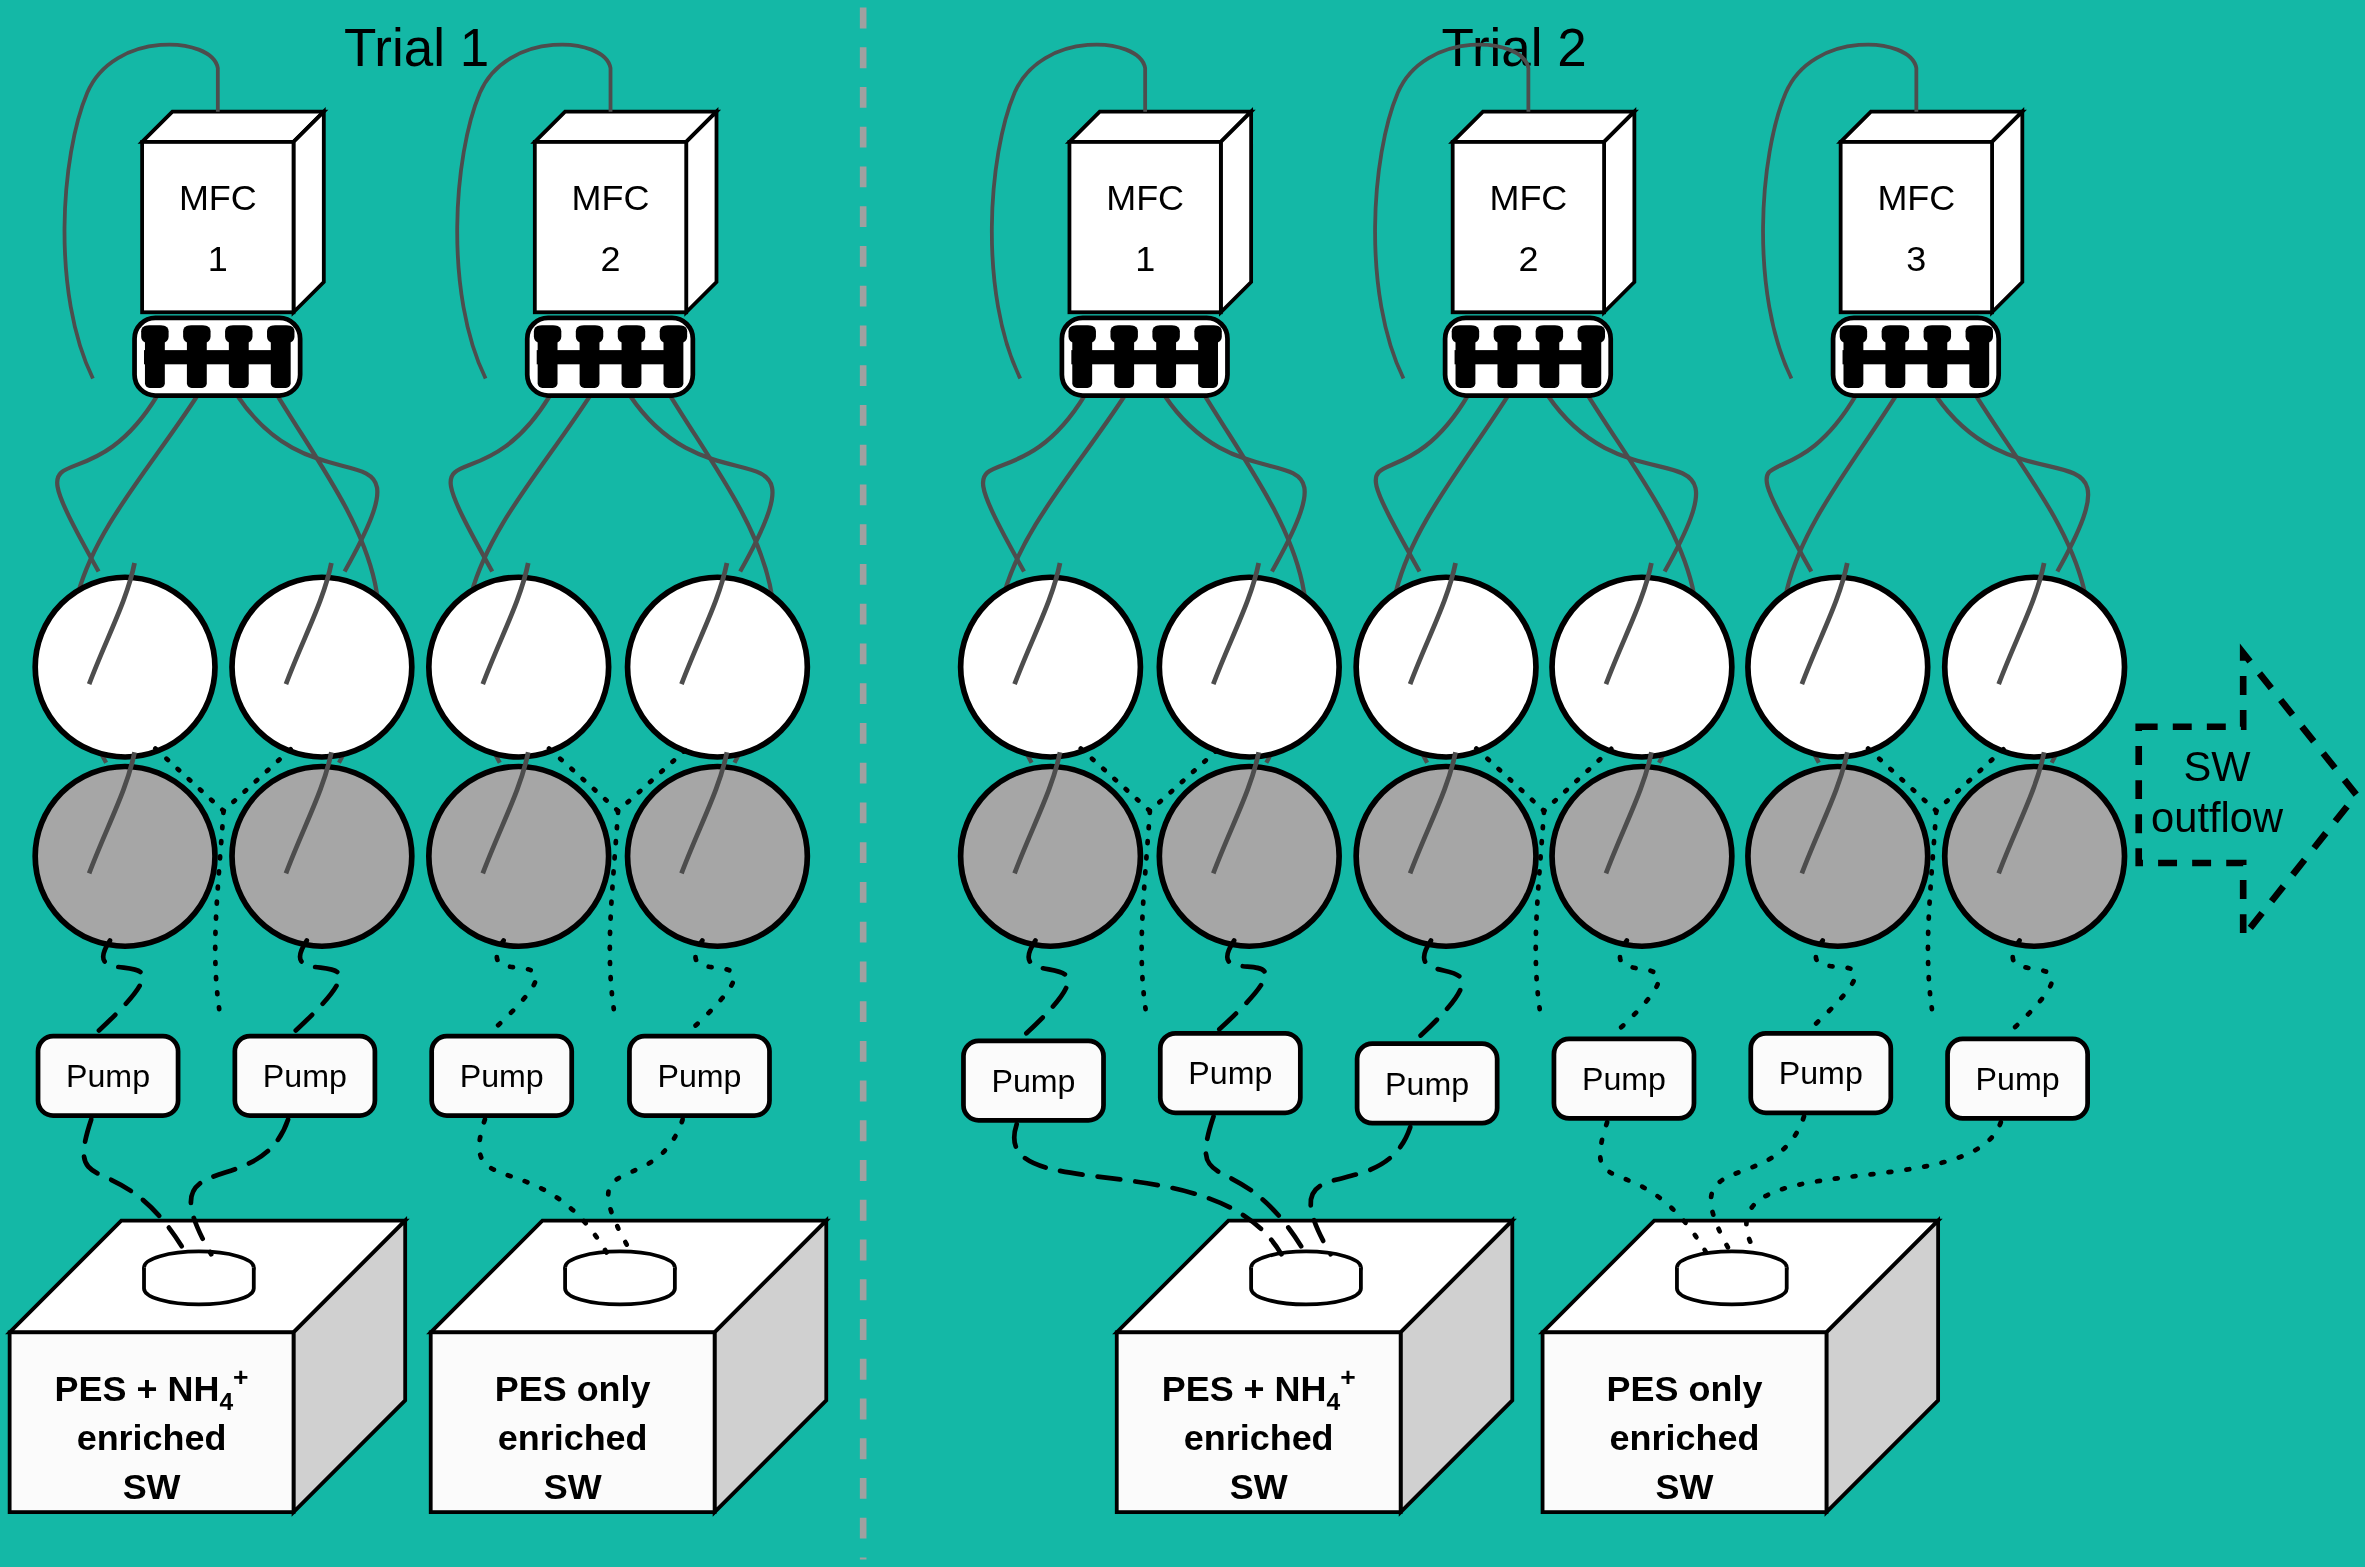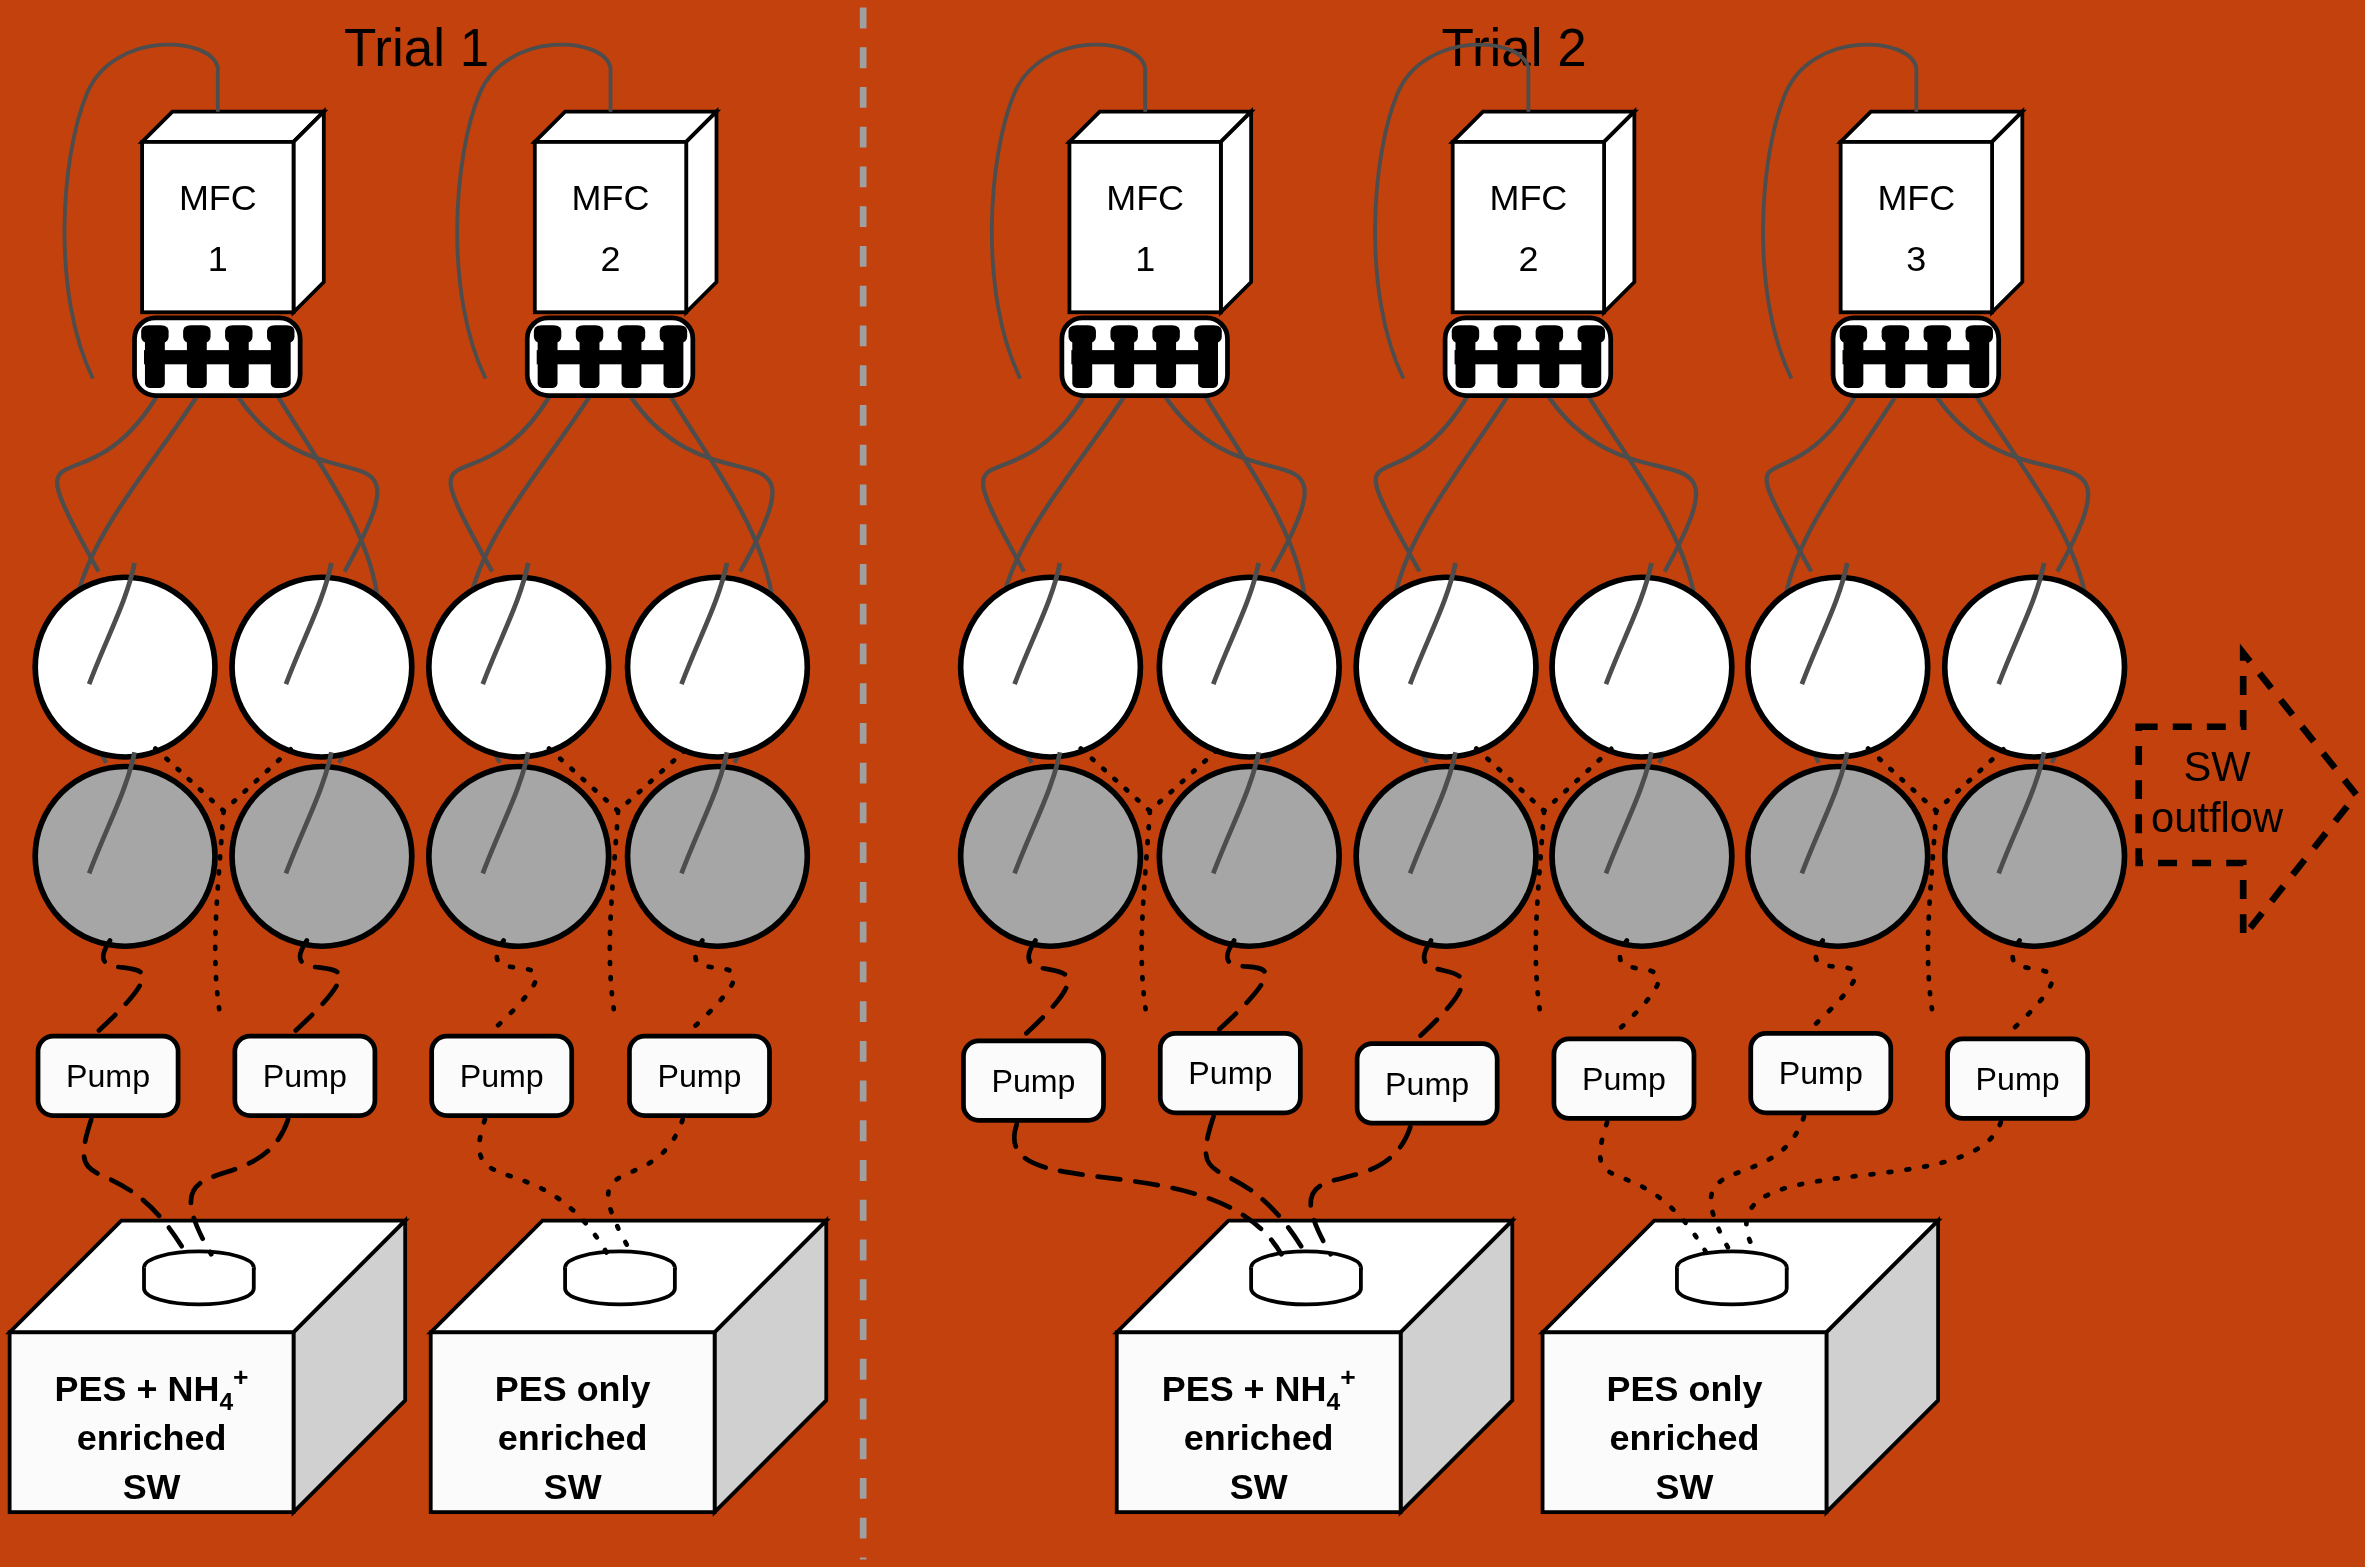--- a/index.html
+++ b/index.html
@@ -1,18 +1,18 @@
 <!DOCTYPE html>
 <html style="font-size:15px"><head>
 <meta charset="utf-8">
 <style>
   html,body{margin:0;padding:0;background:#ffffff;}
   body{width:2366px;height:1567px;overflow:hidden;
        font-family:"Liberation Sans","DejaVu Sans",sans-serif;}
-  #stage{position:relative;width:2366px;height:1567px;background:#c2410c;}
+  #stage{position:relative;width:2366px;height:1567px;background:#14b8a6;}
   svg.layer{position:absolute;left:0;top:0;width:2366px;height:1567px;}
   text{font-family:"Liberation Sans","DejaVu Sans",sans-serif;fill:#000;}
   .trial-title{font-size:56px;text-anchor:middle;}
   .mfc-label{font-size:38px;text-anchor:middle;}
   .pump-label{font-size:34px;text-anchor:middle;}
   .tank-label{font-size:38px;text-anchor:middle;font-weight:bold;}
   .outflow-label{font-size:44px;text-anchor:middle;}
 </style>
 </head>
 <body>

